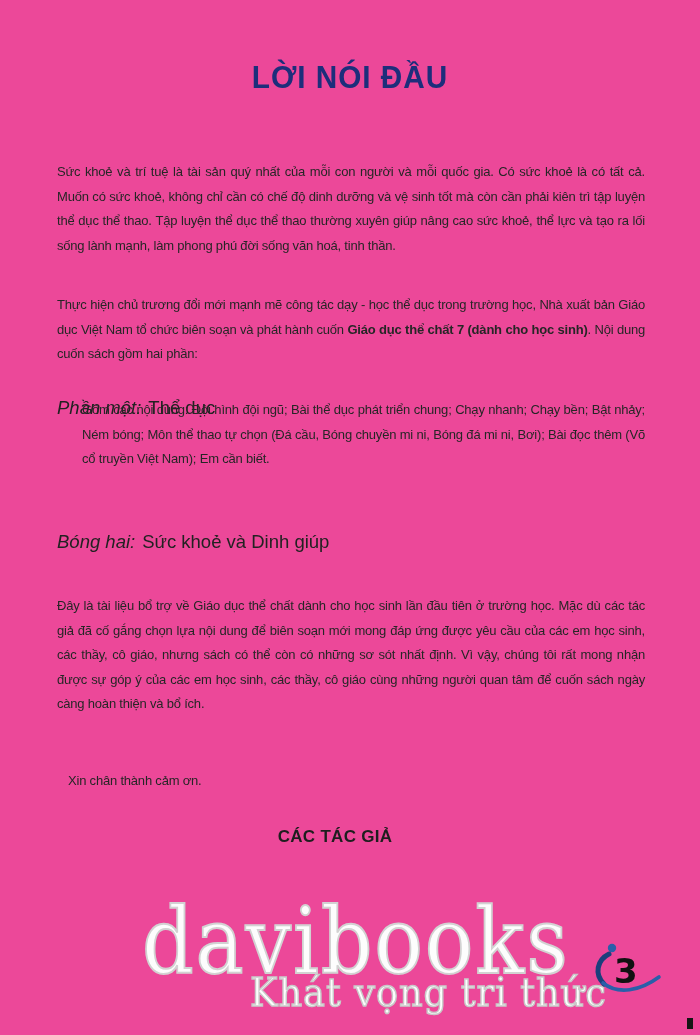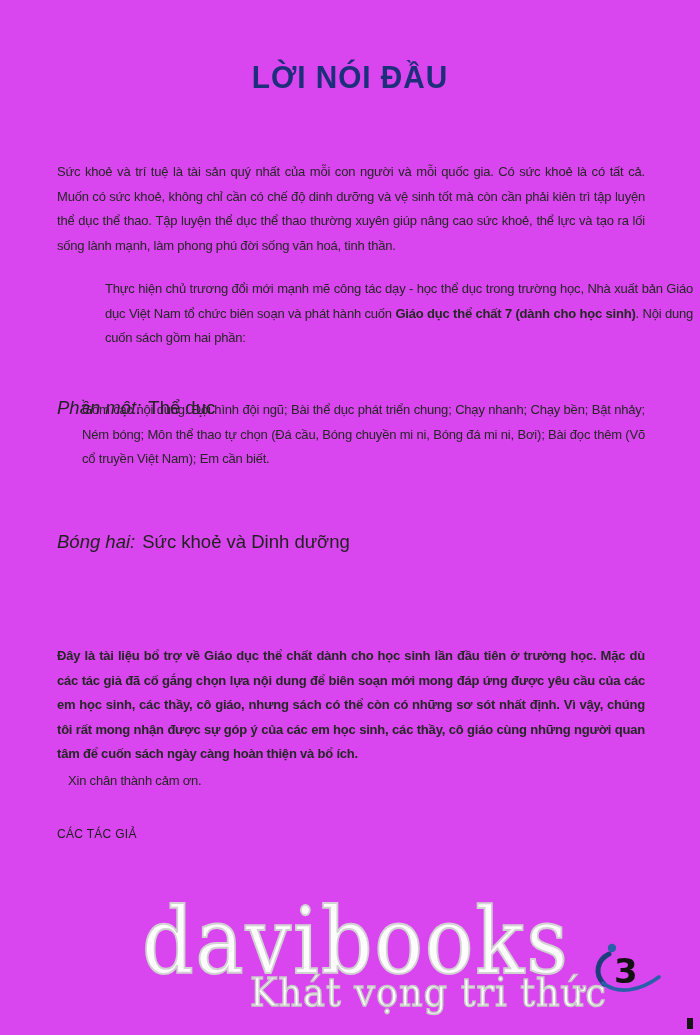--- a/index.html
+++ b/index.html
@@ -1,38 +1,38 @@
 <!DOCTYPE html>
 <html><head>
 <meta charset="utf-8">
 <style>
   html,body{margin:0;padding:0;}
   body{width:700px;height:1035px;position:relative;background:#fdfdfd;overflow:hidden;
        font-family:"Liberation Sans","DejaVu Sans",sans-serif;}
-  .page{position:absolute;inset:0;background:#d946ef;}
+  .page{position:absolute;inset:0;background:#ec4899;}
   .abs{position:absolute;}
   .title{top:60px;left:0;width:700px;text-align:center;
          font-size:31px;font-weight:700;letter-spacing:1px;color:#1d2e7b;
          transform:scaleX(.96);transform-origin:center;}
   .body-p{left:57px;width:588px;font-size:13px;line-height:24.5px;letter-spacing:-0.2px;
           text-align:justify;color:#262626;margin:0;}
   .indent-p{left:82px;width:563px;}
   .heading{left:57px;width:588px;font-size:18.5px;line-height:24.5px;color:#222;margin:0;}
   .heading .lbl{font-style:italic;font-weight:400;margin-right:7px;}
   .heading .ttl{font-weight:400;}
   #p1{top:160px;}
-  #p2{top:277px;margin-left:48px;}
+  #p2{top:293px;}
   #h1{top:396px;}
   #s1b{top:398px;}
   #h2{top:530px;}
   #s2b{top:556px;}
-  #p3{top:644px;font-weight:bold;}
+  #p3{top:594px;}
   #closing{top:769px;left:68px;width:563px;text-align:left;}
-  #signature{top:827px;left:57px;width:556px;text-align:left;
-             font-size:12px;font-weight:400;color:#1e1e1e;letter-spacing:.3px;margin:0;}
+  #signature{top:827px;left:57px;width:556px;text-align:center;
+             font-size:17px;font-weight:700;color:#1e1e1e;letter-spacing:.3px;margin:0;}
   .wm{color:#fdfdfd;-webkit-text-stroke:2px #d2d2d2;line-height:1;white-space:nowrap;
       font-family:"DejaVu Serif","Liberation Serif",serif;}
   #wm-brand{top:896px;left:142px;font-size:92px;letter-spacing:2px;
             transform:scaleX(.88);transform-origin:left top;}
   #wm-slogan{top:972px;left:250px;font-size:40px;letter-spacing:1px;
              -webkit-text-stroke:1.5px #c9c9c9;transform:scaleX(.92);transform-origin:left top;}
   #page-logo{top:938px;left:588px;}
   #edge-tick{top:1018px;left:687px;width:6px;height:11px;background:#151515;}
   b{font-weight:700;}
 </style>
@@ -44,21 +44,21 @@
   <div class="abs title">LỜI NÓI ĐẦU</div>
 
   <p class="abs body-p" id="p1">Sức khoẻ và trí tuệ là tài sản quý nhất của mỗi con người và mỗi quốc gia. Có sức khoẻ là có tất cả. Muốn có sức khoẻ, không chỉ cần có chế độ dinh dưỡng và vệ sinh tốt mà còn cần phải kiên trì tập luyện thể dục thể thao. Tập luyện thể dục thể thao thường xuyên giúp nâng cao sức khoẻ, thể lực và tạo ra lối sống lành mạnh, làm phong phú đời sống văn hoá, tinh thần.</p>
 
   <p class="abs body-p" id="p2"><span>Thực hiện chủ trương đổi mới mạnh mẽ công tác dạy - học thể dục trong trường học, Nhà xuất bản Giáo dục Việt Nam tổ chức biên soạn và phát hành cuốn </span><b>Giáo dục thể chất 7 (dành cho học sinh)</b><span>. Nội dung cuốn sách gồm hai phần:</span></p>
 
   <p class="abs heading" id="h1"><span class="lbl">Phần một:</span><span class="ttl">Thể dục</span></p>
 
   <p class="abs body-p indent-p" id="s1b">Gồm các nội dung: Đội hình đội ngũ; Bài thể dục phát triển chung; Chạy nhanh; Chạy bền; Bật nhảy; Ném bóng; Môn thể thao tự chọn (Đá cầu, Bóng chuyền mi ni, Bóng đá mi ni, Bơi); Bài đọc thêm (Võ cổ truyền Việt Nam); Em cần biết.</p>
 
-  <p class="abs heading" id="h2"><span class="lbl">Bóng hai:</span><span class="ttl">Sức khoẻ và Dinh dưỡng</span></p>
+  <p class="abs heading" id="h2"><span class="lbl">Bóng hai:</span><span class="ttl">Sức khoẻ và Dinh giúp</span></p>
 
 
   <p class="abs body-p" id="p3">Đây là tài liệu bổ trợ về Giáo dục thể chất dành cho học sinh lần đầu tiên ở trường học. Mặc dù các tác giả đã cố gắng chọn lựa nội dung để biên soạn mới mong đáp ứng được yêu cầu của các em học sinh, các thầy, cô giáo, nhưng sách có thể còn có những sơ sót nhất định. Vì vậy, chúng tôi rất mong nhận được sự góp ý của các em học sinh, các thầy, cô giáo cùng những người quan tâm để cuốn sách ngày càng hoàn thiện và bổ ích.</p>
 
   <p class="abs body-p" id="closing">Xin chân thành cảm ơn.</p>
 
   <p class="abs" id="signature">CÁC TÁC GIẢ</p>
 
   <div class="abs wm" id="wm-brand">davibooks</div>
   <div class="abs wm" id="wm-slogan">Khát vọng tri thức</div>

